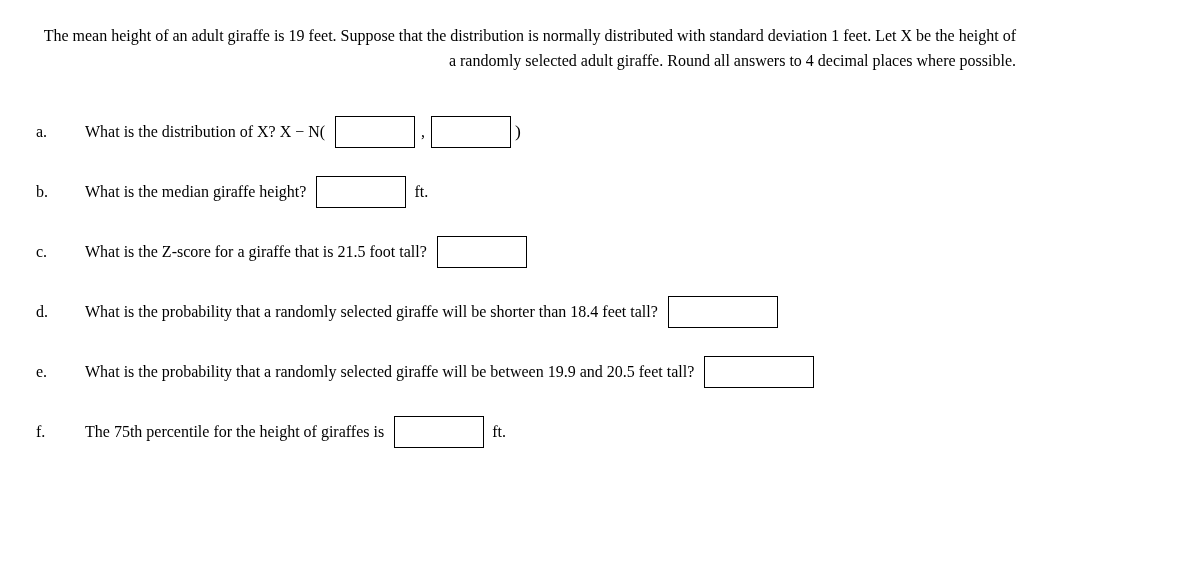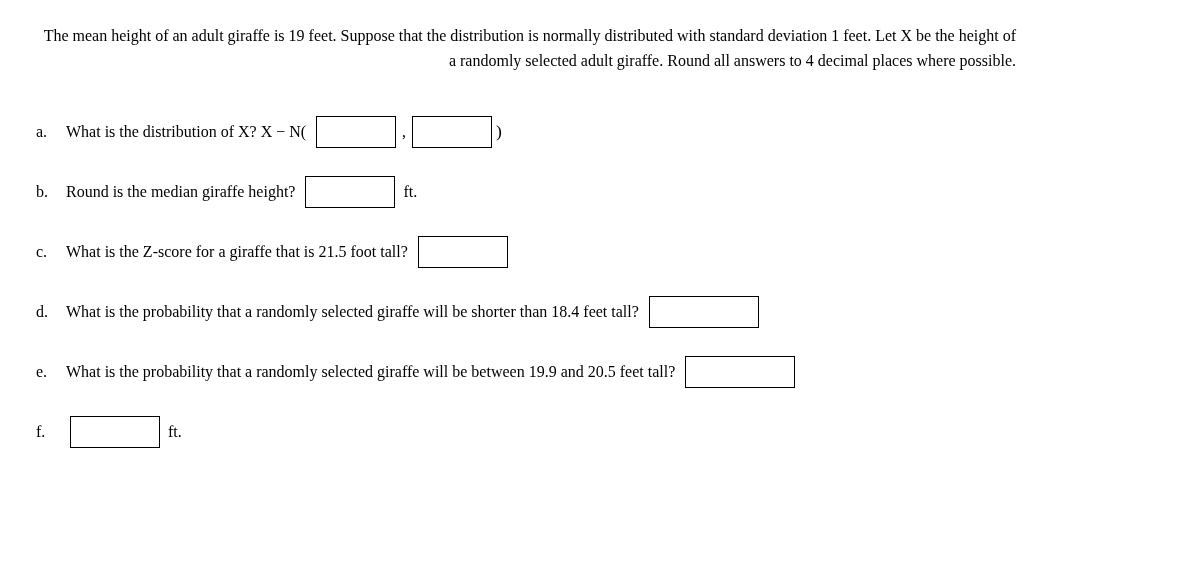--- a/index.html
+++ b/index.html
@@ -40,20 +40,21 @@
     }
 
     .question-label {
       min-width: 26px;
       font-weight: normal;
       margin-right: 4px;
     }
 
     .question-text {
       margin-right: 6px;
+      margin-left: 19px;
     }
 
     .input-box {
       border: 1px solid #000000;
       width: 90px;
       height: 32px;
       display: inline-block;
       margin: 0 4px;
       vertical-align: middle;
       background: #fff;
@@ -93,21 +94,21 @@
     <span class="question-label">a.</span>
     <span class="question-text">What is the distribution of X? X − N(</span>
     <span class="input-box input-box-narrow"></span>
     <span class="comma-sep">,</span>
     <span class="input-box input-box-narrow"></span>
     <span class="normal-paren">)</span>
   </div>
 
   <div class="question-row">
     <span class="question-label">b.</span>
-    <span class="question-text">Round is the median giraffe height?</span>
+    <span class="question-text">What is the median giraffe height?</span>
     <span class="input-box"></span>
     <span class="inline-unit">ft.</span>
   </div>
 
   <div class="question-row">
     <span class="question-label">c.</span>
     <span class="question-text">What is the Z-score for a giraffe that is 21.5 foot tall?</span>
     <span class="input-box"></span>
   </div>
 
@@ -118,17 +119,18 @@
   </div>
 
   <div class="question-row">
     <span class="question-label">e.</span>
     <span class="question-text">What is the probability that a randomly selected giraffe will be between 19.9 and 20.5 feet tall?</span>
     <span class="input-box input-box-wide"></span>
   </div>
 
   <div class="question-row">
     <span class="question-label">f.</span>
+    <span class="question-text">The 75th percentile for the height of giraffes is</span>
     <span class="input-box"></span>
     <span class="inline-unit">ft.</span>
   </div>
 
 </div>
 
 </body></html>

